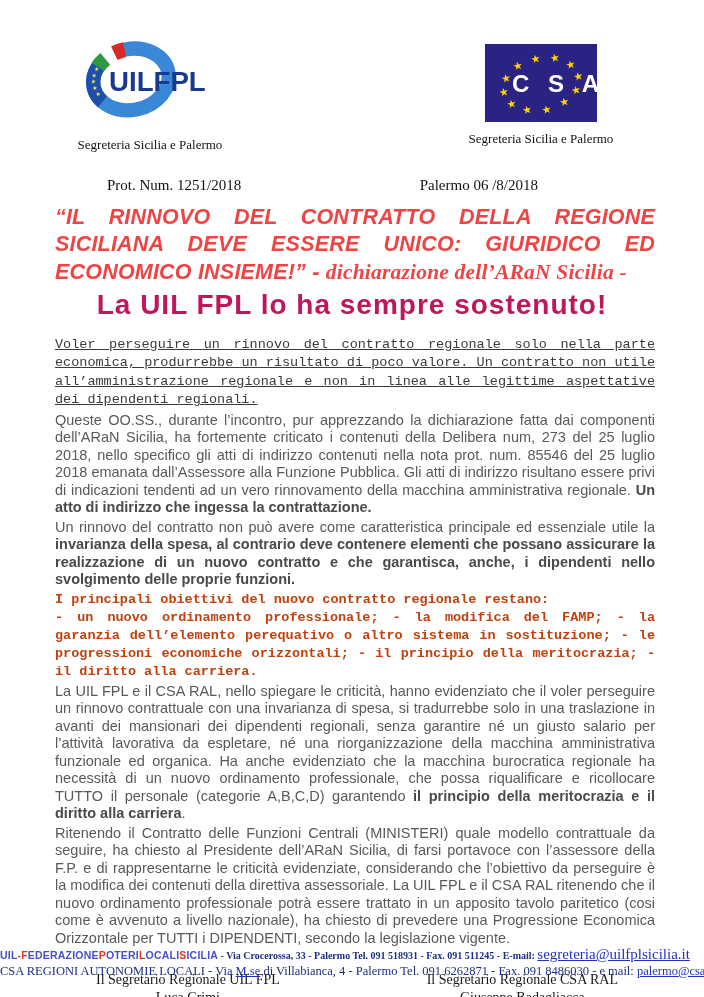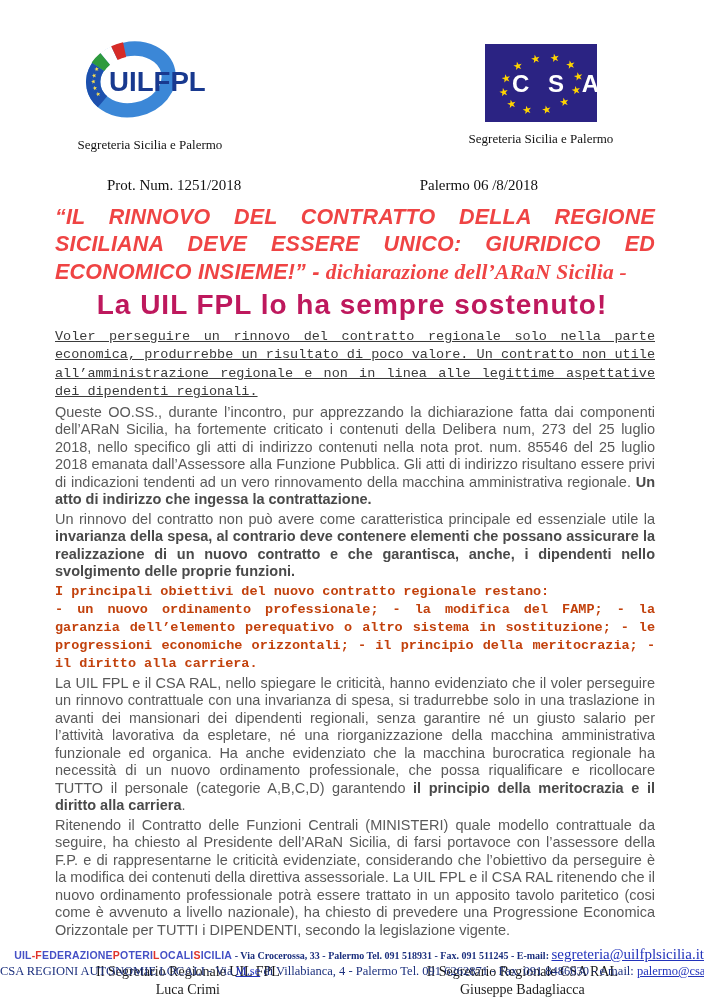--- a/index.html
+++ b/index.html
@@ -24,34 +24,34 @@
          color:#ef4444;text-align:justify;letter-spacing:.2px;}
   .title .title-serif{font-family:"Liberation Serif",serif;font-weight:bold;}
 
   
   .handwritten{text-align:center;font-family:cursive,sans-serif;font-size:28px;font-weight:bold;
                color:#be185d;margin-top:3px;letter-spacing:1px;}
 
   .content{margin:4px 49px 0 55px;}
   p{margin:0;}
   .mono1{font-family:"Liberation Mono",monospace;font-size:13.5px;line-height:18.5px;color:#3b3b3b;
-         text-align:justify;text-decoration:underline;margin-top:7px;}
+         text-align:justify;text-decoration:underline;margin-top:15px;}
   .sans{font-size:14.5px;line-height:17.5px;color:#595959;text-align:justify;margin-top:2px;}
   .sans strong{color:#4a4a4a;}
   .mono2{font-family:"Liberation Mono",monospace;font-weight:bold;font-size:13.5px;line-height:18px;
          color:#c2410c;text-align:justify;margin-top:2px;}
   .mono2 .intro{display:block;}
 
   
   .signatures{display:flex;justify-content:space-between;margin:24px 86px 0 96px;
               font-family:"Liberation Serif",serif;font-size:14px;color:#1a1a1a;text-align:center;}
   .sig div{line-height:18px;}
 
   
-  .page-footer{position:absolute;left:0;right:0;bottom:18px;text-align:right;white-space:nowrap;}
+  .page-footer{position:absolute;left:0;right:0;bottom:18px;text-align:left;white-space:nowrap;}
   .f1{font-size:10px;}
   .f1 .org{font-weight:bold;font-size:10.5px;letter-spacing:.2px;}
   .f1 .ob{color:#4550c5;}
   .f1 .or{color:#e0342b;}
   .f1 .f1mid{font-family:"Liberation Serif",serif;font-weight:bold;font-size:10px;color:#1b2f7d;}
   .f1 .f1mail{font-family:"Liberation Serif",serif;font-size:15px;color:#2233bb;
               text-decoration:underline;cursor:pointer;}
   .f2{font-family:"Liberation Serif",serif;font-size:12.5px;color:#1b2f7d;margin-top:1px;}
   .f2 a{color:#2233bb;text-decoration:underline;cursor:pointer;}
 </style>

